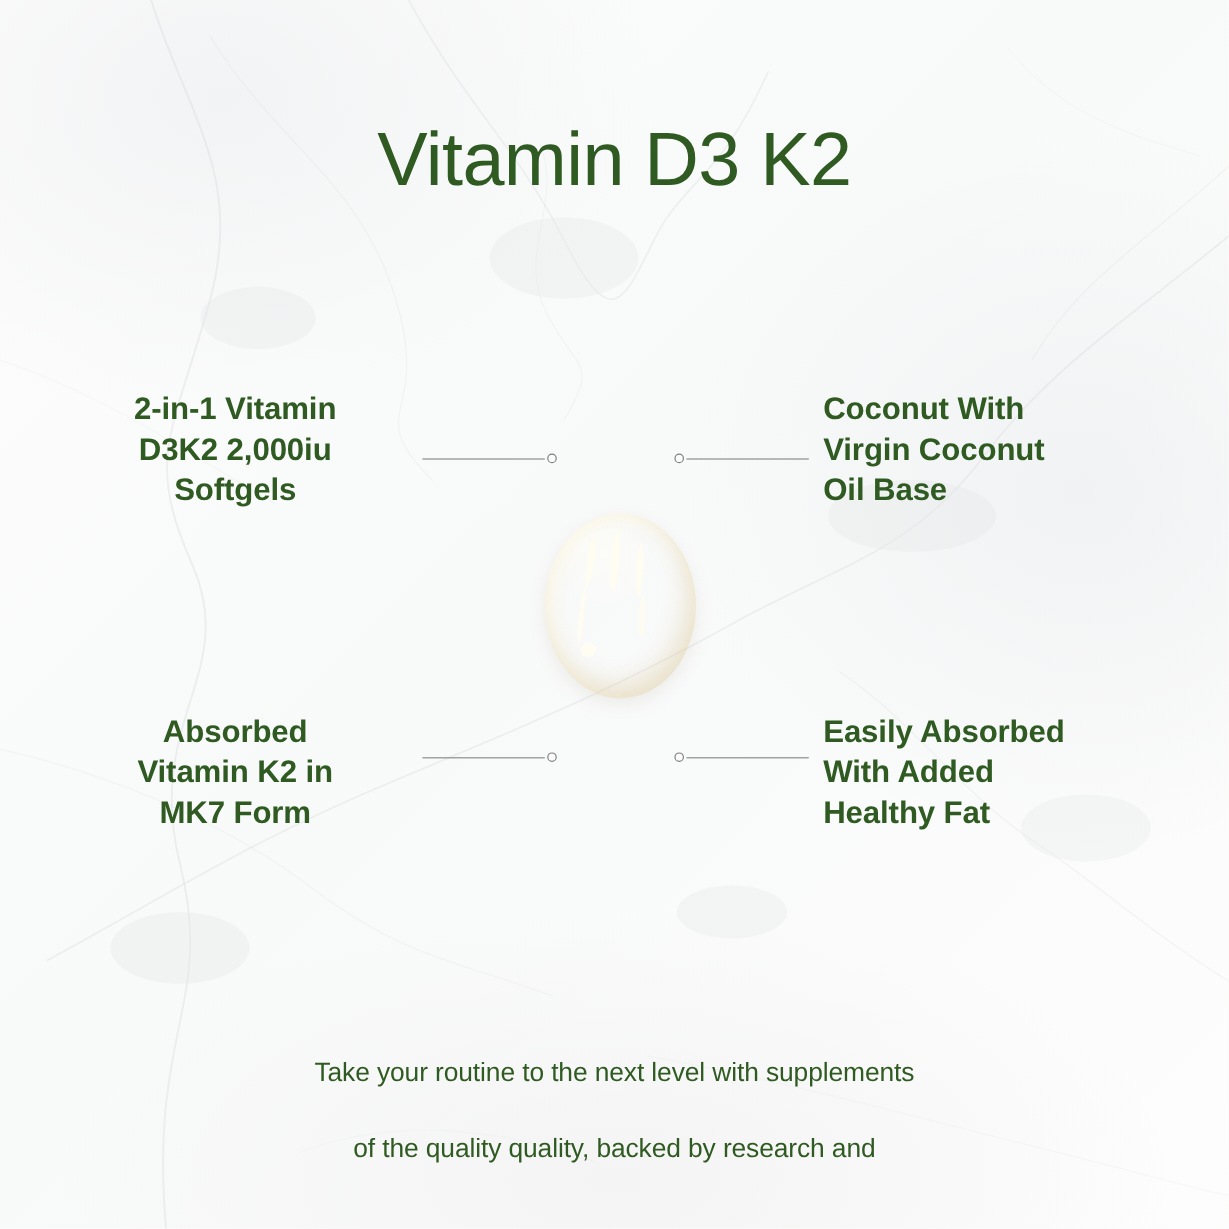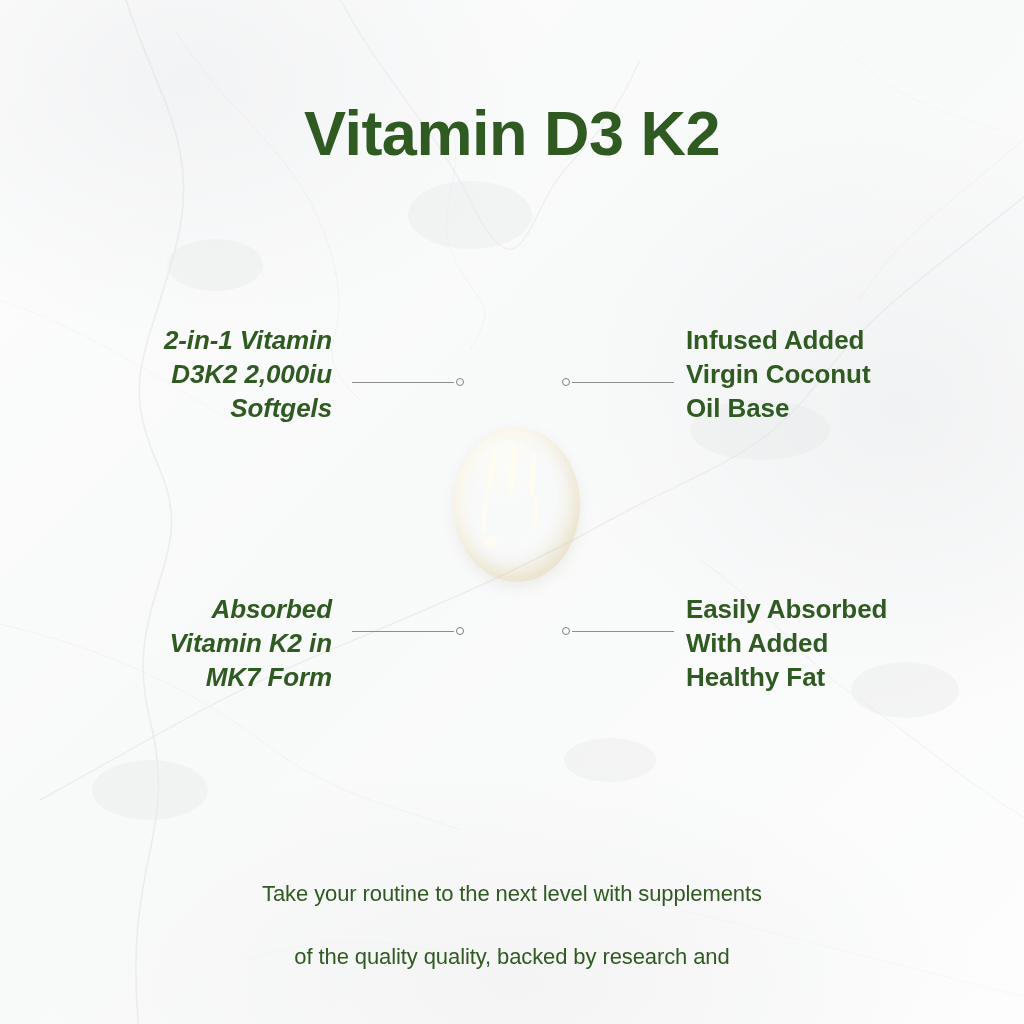--- a/index.html
+++ b/index.html
@@ -41,36 +41,36 @@
 
   
   .title {
     position: absolute;
     top: 98px;
     left: 0;
     width: 1024px;
     text-align: center;
     font-size: 63px;
     line-height: 70px;
-    font-weight: 700;
+    font-weight: 400;
     letter-spacing: -0.5px;
     color: #2f5a21;
     white-space: nowrap;
   }
 
   
   .feature {
     position: absolute;
     font-size: 26px;
     line-height: 34px;
     font-weight: 600;
     color: #2f5a21;
     letter-spacing: -0.1px;
   }
-  .feature.left  { text-align: right; font-style: italic; }
+  .feature.left  { text-align: center; }
   .feature.right { text-align: left; }
 
   .f-tl { left: 60px;  top: 323px; width: 272px; }
   .f-tr { left: 686px; top: 323px; width: 290px; }
   .f-bl { left: 60px;  top: 592px; width: 272px; }
   .f-br { left: 686px; top: 592px; width: 300px; }
 
   
   .connector {
     position: absolute;
@@ -195,21 +195,21 @@
 
   <div class="title">Vitamin D3 K2</div>
 
   <div class="feature left f-tl">
     <div>2-in-1 Vitamin</div>
     <div>D3K2 2,000iu</div>
     <div>Softgels</div>
   </div>
 
   <div class="feature right f-tr">
-    <div>Infused Added</div>
+    <div>Coconut With</div>
     <div>Virgin Coconut</div>
     <div>Oil Base</div>
   </div>
 
   <div class="feature left f-bl">
     <div>Absorbed</div>
     <div>Vitamin K2 in</div>
     <div>MK7 Form</div>
   </div>
 

